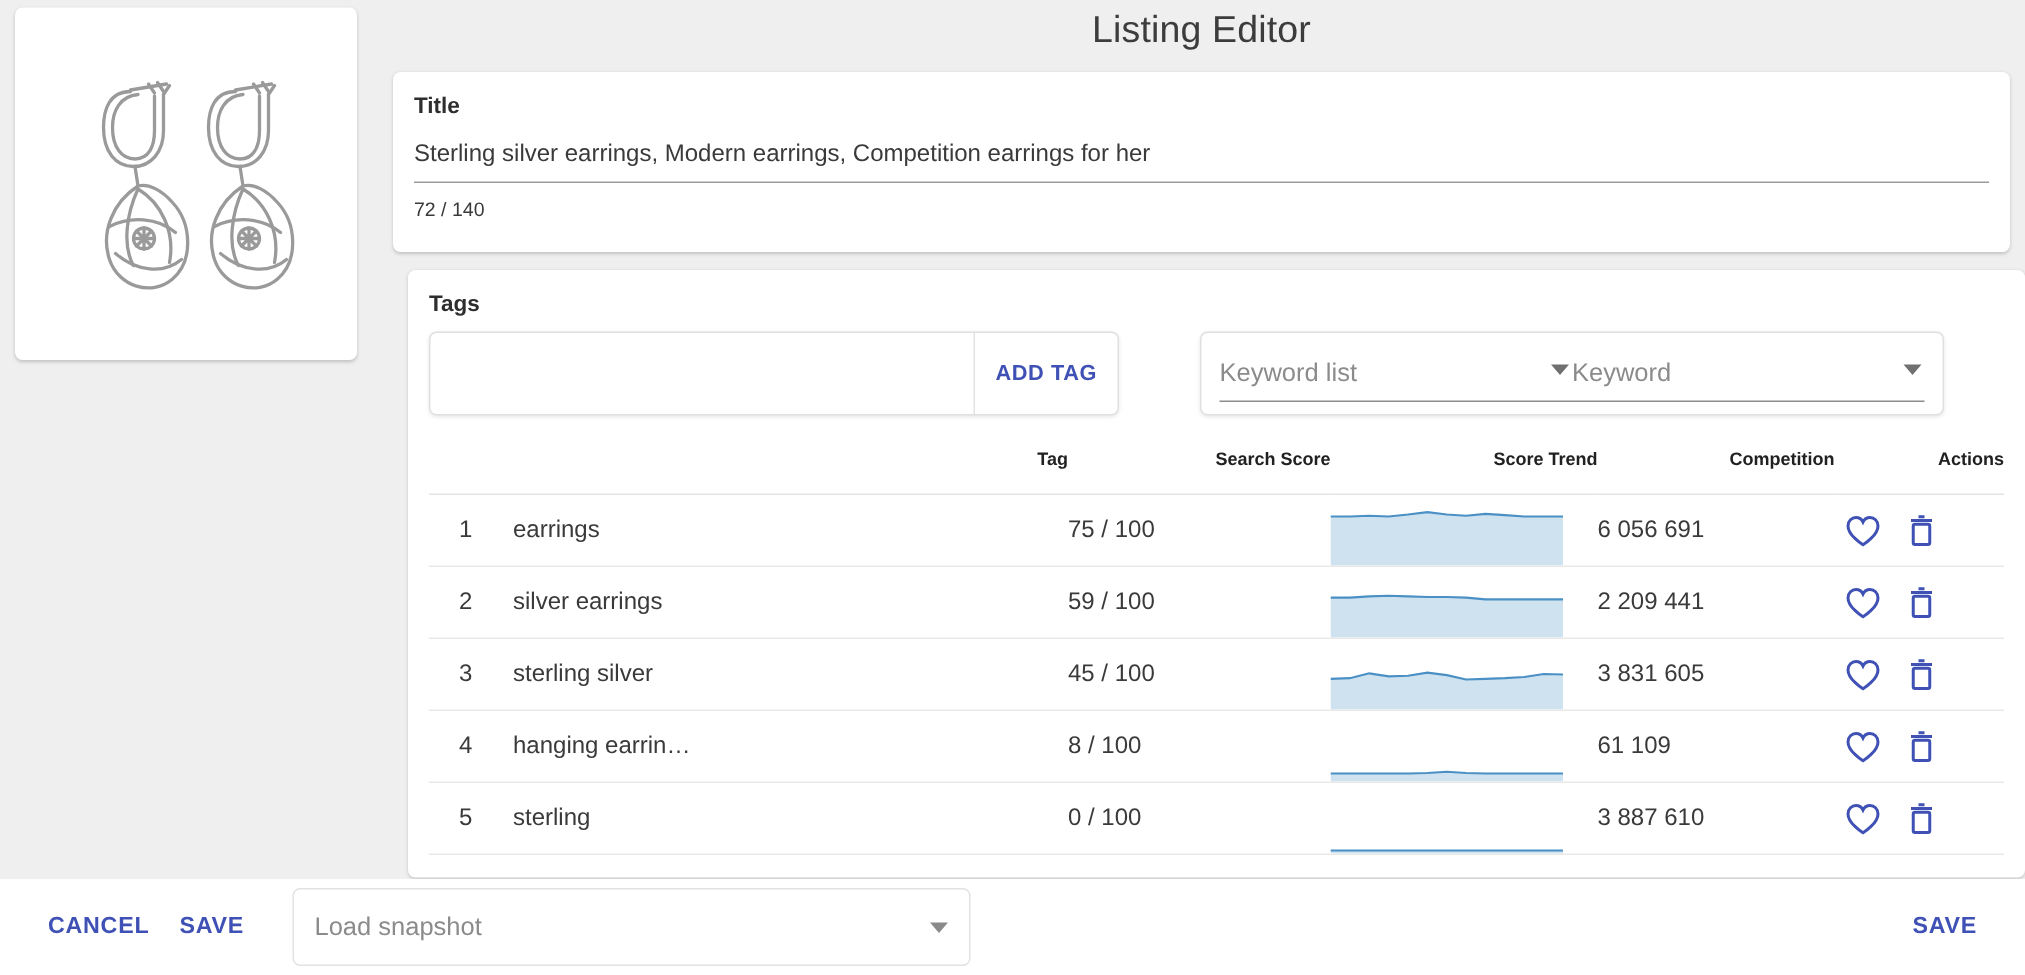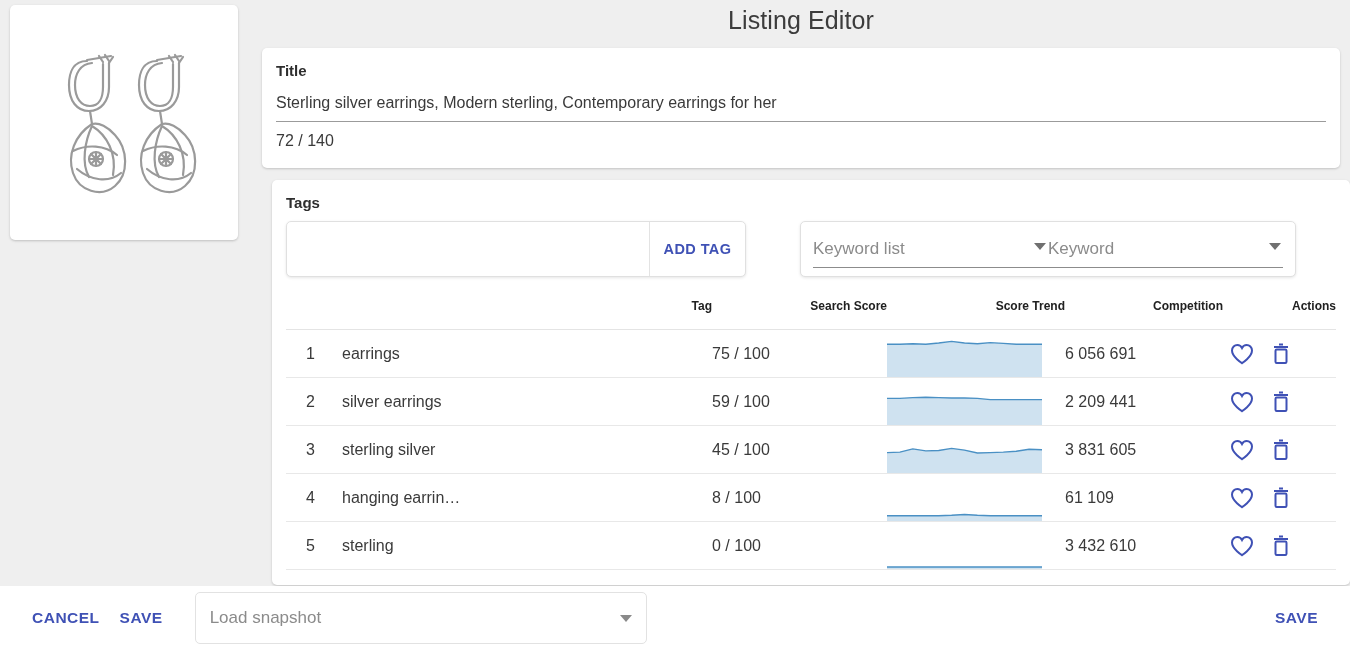--- a/index.html
+++ b/index.html
@@ -46,21 +46,21 @@
   .title-input-row {
     border-bottom: 1px solid #9b9b9b;
     padding-bottom: 8px;
   }
   .title-value {
     font-size: 16px; color: #3a3a3a; line-height: 20px;
     white-space: nowrap;
   }
   .char-counter {
     margin-top: 10px;
-    font-size: 16px; color: #3a3a3a;
+    font-size: 13px; color: #3a3a3a;
   }
 
   
   .tags-card {
     position: absolute; left: 272px; top: 180px;
     width: 1078px; height: 405px;
     background: #fff; border-radius: 5px;
     box-shadow: 0 1px 3px rgba(0,0,0,.12), 0 1px 2px rgba(0,0,0,.07);
     padding: 14px 14px 0 14px;
     overflow: hidden;
@@ -223,21 +223,21 @@
         <path d="M137 129 l0 14 M130 136 l14 0 M132 131 l10 10 M142 131 l-10 10"></path>
       </g>
     </svg>
   </div>
 
   <div class="page-title">Listing Editor</div>
 
   <div class="title-card">
     <div class="field-label">Title</div>
     <div class="title-input-row">
-      <div class="title-value">Sterling silver earrings, Modern sterling, Contemporary earrings for her</div>
+      <div class="title-value">Sterling silver earrings, Modern earrings, Competition earrings for her</div>
     </div>
     <div class="char-counter">72 / 140</div>
   </div>
 
   <div class="tags-card">
     <div class="tags-label">Tags</div>
 
     <div class="controls-row">
       <div class="addtag-box">
         <input class="addtag-input" type="text" placeholder="" style="">
@@ -375,21 +375,21 @@
           <tr>
             <td class="cell-idx">5</td>
             <td class="cell-tag">sterling</td>
             <td>0 / 100</td>
             <td class="trend-cell">
               <svg class="spark" viewBox="0 0 155 47" preserveAspectRatio="none">
                 <path d="M0.0 45.0 L12.9 45.0 L25.8 45.0 L38.8 45.0 L51.7 45.0 L64.6 45.0 L77.5 45.0 L90.4 45.0 L103.3 45.0 L116.3 45.0 L129.2 45.0 L142.1 45.0 L155.0 45.0 L155 47 L0 47 Z" fill="#cfe2f0"></path>
                 <path d="M0.0 45.0 L12.9 45.0 L25.8 45.0 L38.8 45.0 L51.7 45.0 L64.6 45.0 L77.5 45.0 L90.4 45.0 L103.3 45.0 L116.3 45.0 L129.2 45.0 L142.1 45.0 L155.0 45.0" fill="none" stroke="#4a90c4" stroke-width="1.4"></path>
               </svg>
             </td>
-            <td>3 432 610</td>
+            <td>3 887 610</td>
             <td>
               <div class="actions">
                 <button class="icon-btn"><svg width="24" height="22" viewBox="0 0 24 22" fill="none" stroke="currentColor" stroke-width="2">
                     <path d="M12 20.2 C12 20.2 2 14 2 7.6 C2 4.2 4.6 2 7.3 2 C9.4 2 11.2 3.3 12 5 C12.8 3.3 14.6 2 16.7 2 C19.4 2 22 4.2 22 7.6 C22 14 12 20.2 12 20.2 Z"></path>
                   </svg></button>
                 <button class="icon-btn"><svg width="22" height="23" viewBox="0 0 22 23" fill="none" stroke="currentColor" stroke-width="2">
                     <path d="M4 5 H18"></path>
                     <path d="M9 2.5 H13"></path>
                     <rect x="5.5" y="7.5" width="11" height="13.5" rx="1.2"></rect>
                   </svg></button>

